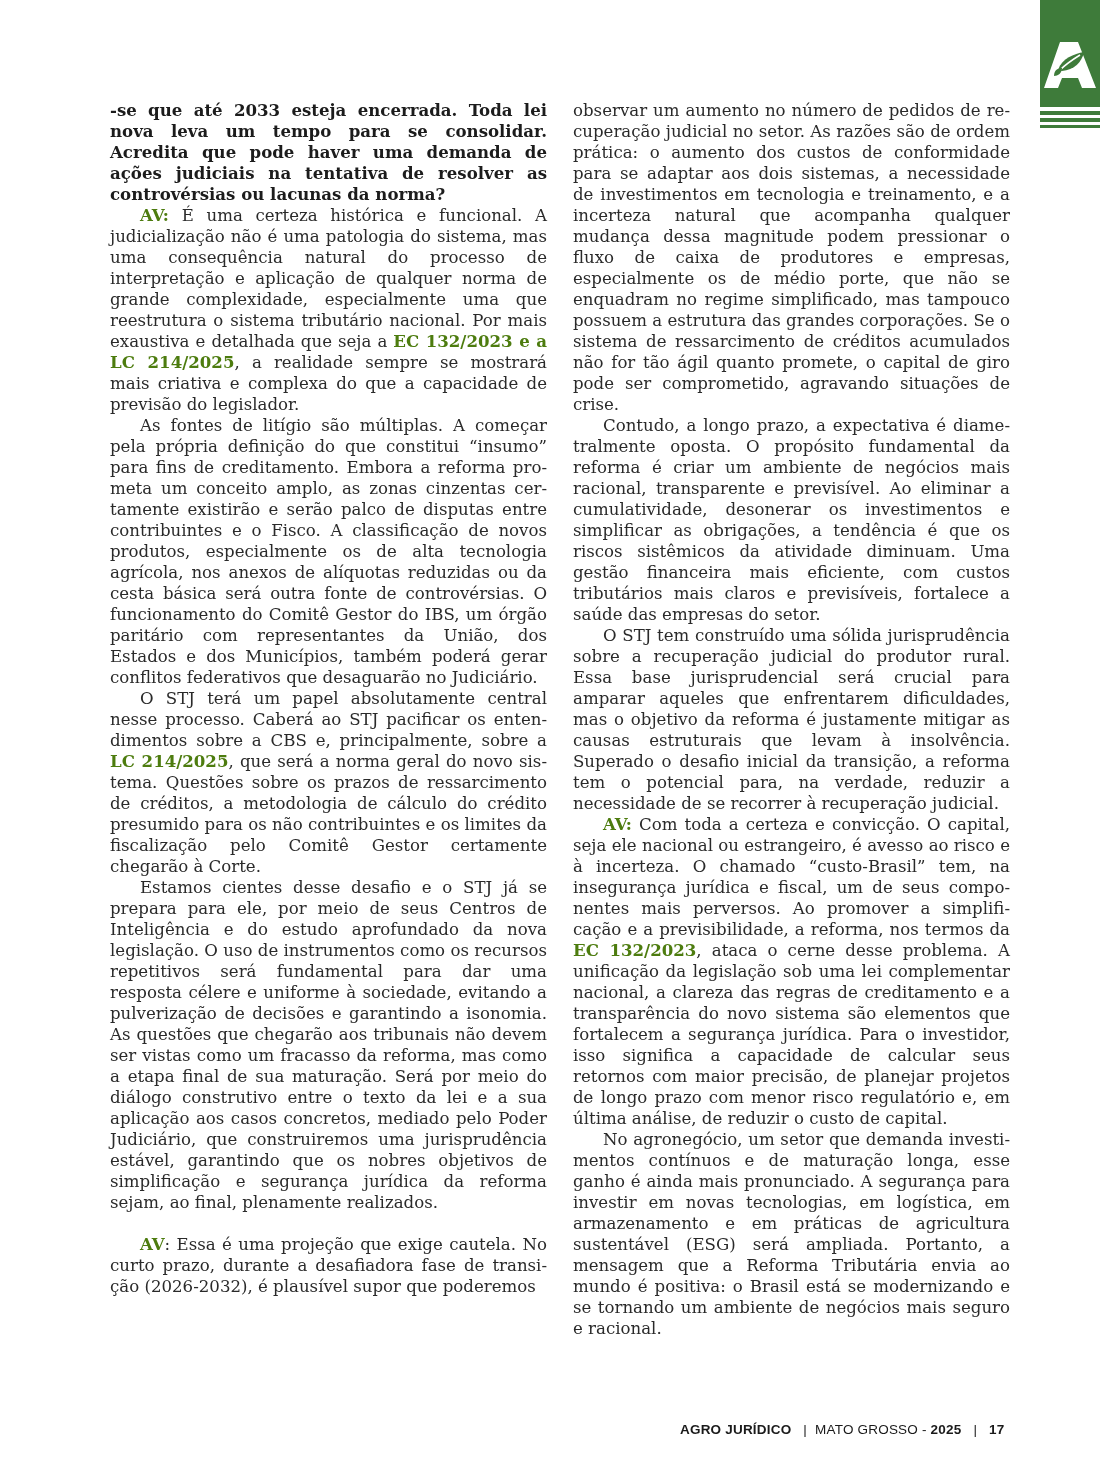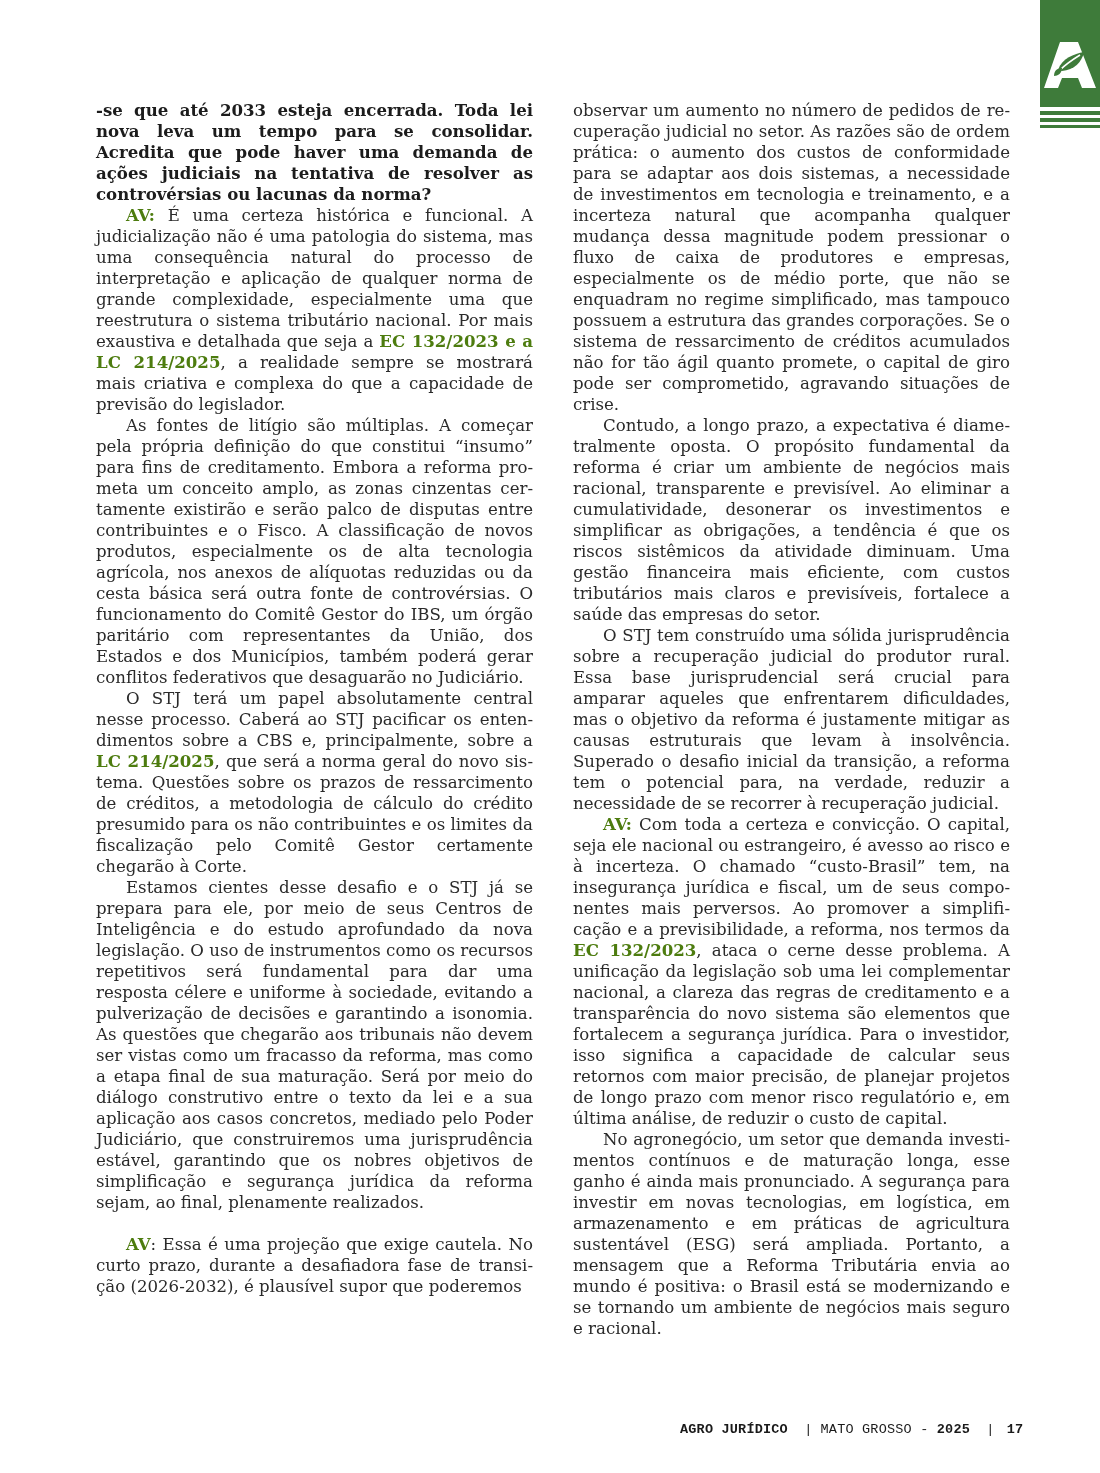--- a/index.html
+++ b/index.html
@@ -12,30 +12,30 @@
   }
   .logo-block {
     position: absolute; left: 0; top: 0; width: 60px; height: 107px; background: #3e7b3a;
   }
   .logo-block svg { position: absolute; left: 4px; top: 40px; }
   .logo-stripe { position: absolute; left: 0; width: 60px; height: 4px; background: #3e7b3a; }
   .col {
     position: absolute; top: 100px; width: 437px;
     font-size: 16.6px; line-height: 21px; text-align: justify; hyphens: manual;
   }
-  .col.left { left: 96px; }
+  .col.left { left: 110px; }
   .col.right { left: 573px; }
   .col p { margin: 0; text-indent: 30px; }
   .col p.noindent { text-indent: 0; }
   .q { font-weight: bold; color: #1c1c1c; }
   .b { font-weight: bold; color: #4d7c0f; }
   .spacer { height: 21px; }
   .footer {
     position: absolute; top: 1422px; left: 680px; width: 380px;
-    font-family: Liberation Mono, monospace; font-size: 13.5px; color: #1a1a1a;
+    font-family: Liberation Sans, sans-serif; font-size: 13.5px; color: #1a1a1a;
     white-space: nowrap; letter-spacing: 0.2px;
   }
   .footer .brand { font-weight: 900; }
   .footer .sep { margin: 0 8px; }
   .footer .year { font-weight: bold; }
   .footer .page { font-weight: bold; margin-left: 4px; }
 </style>
 </head>
 <body>
 

